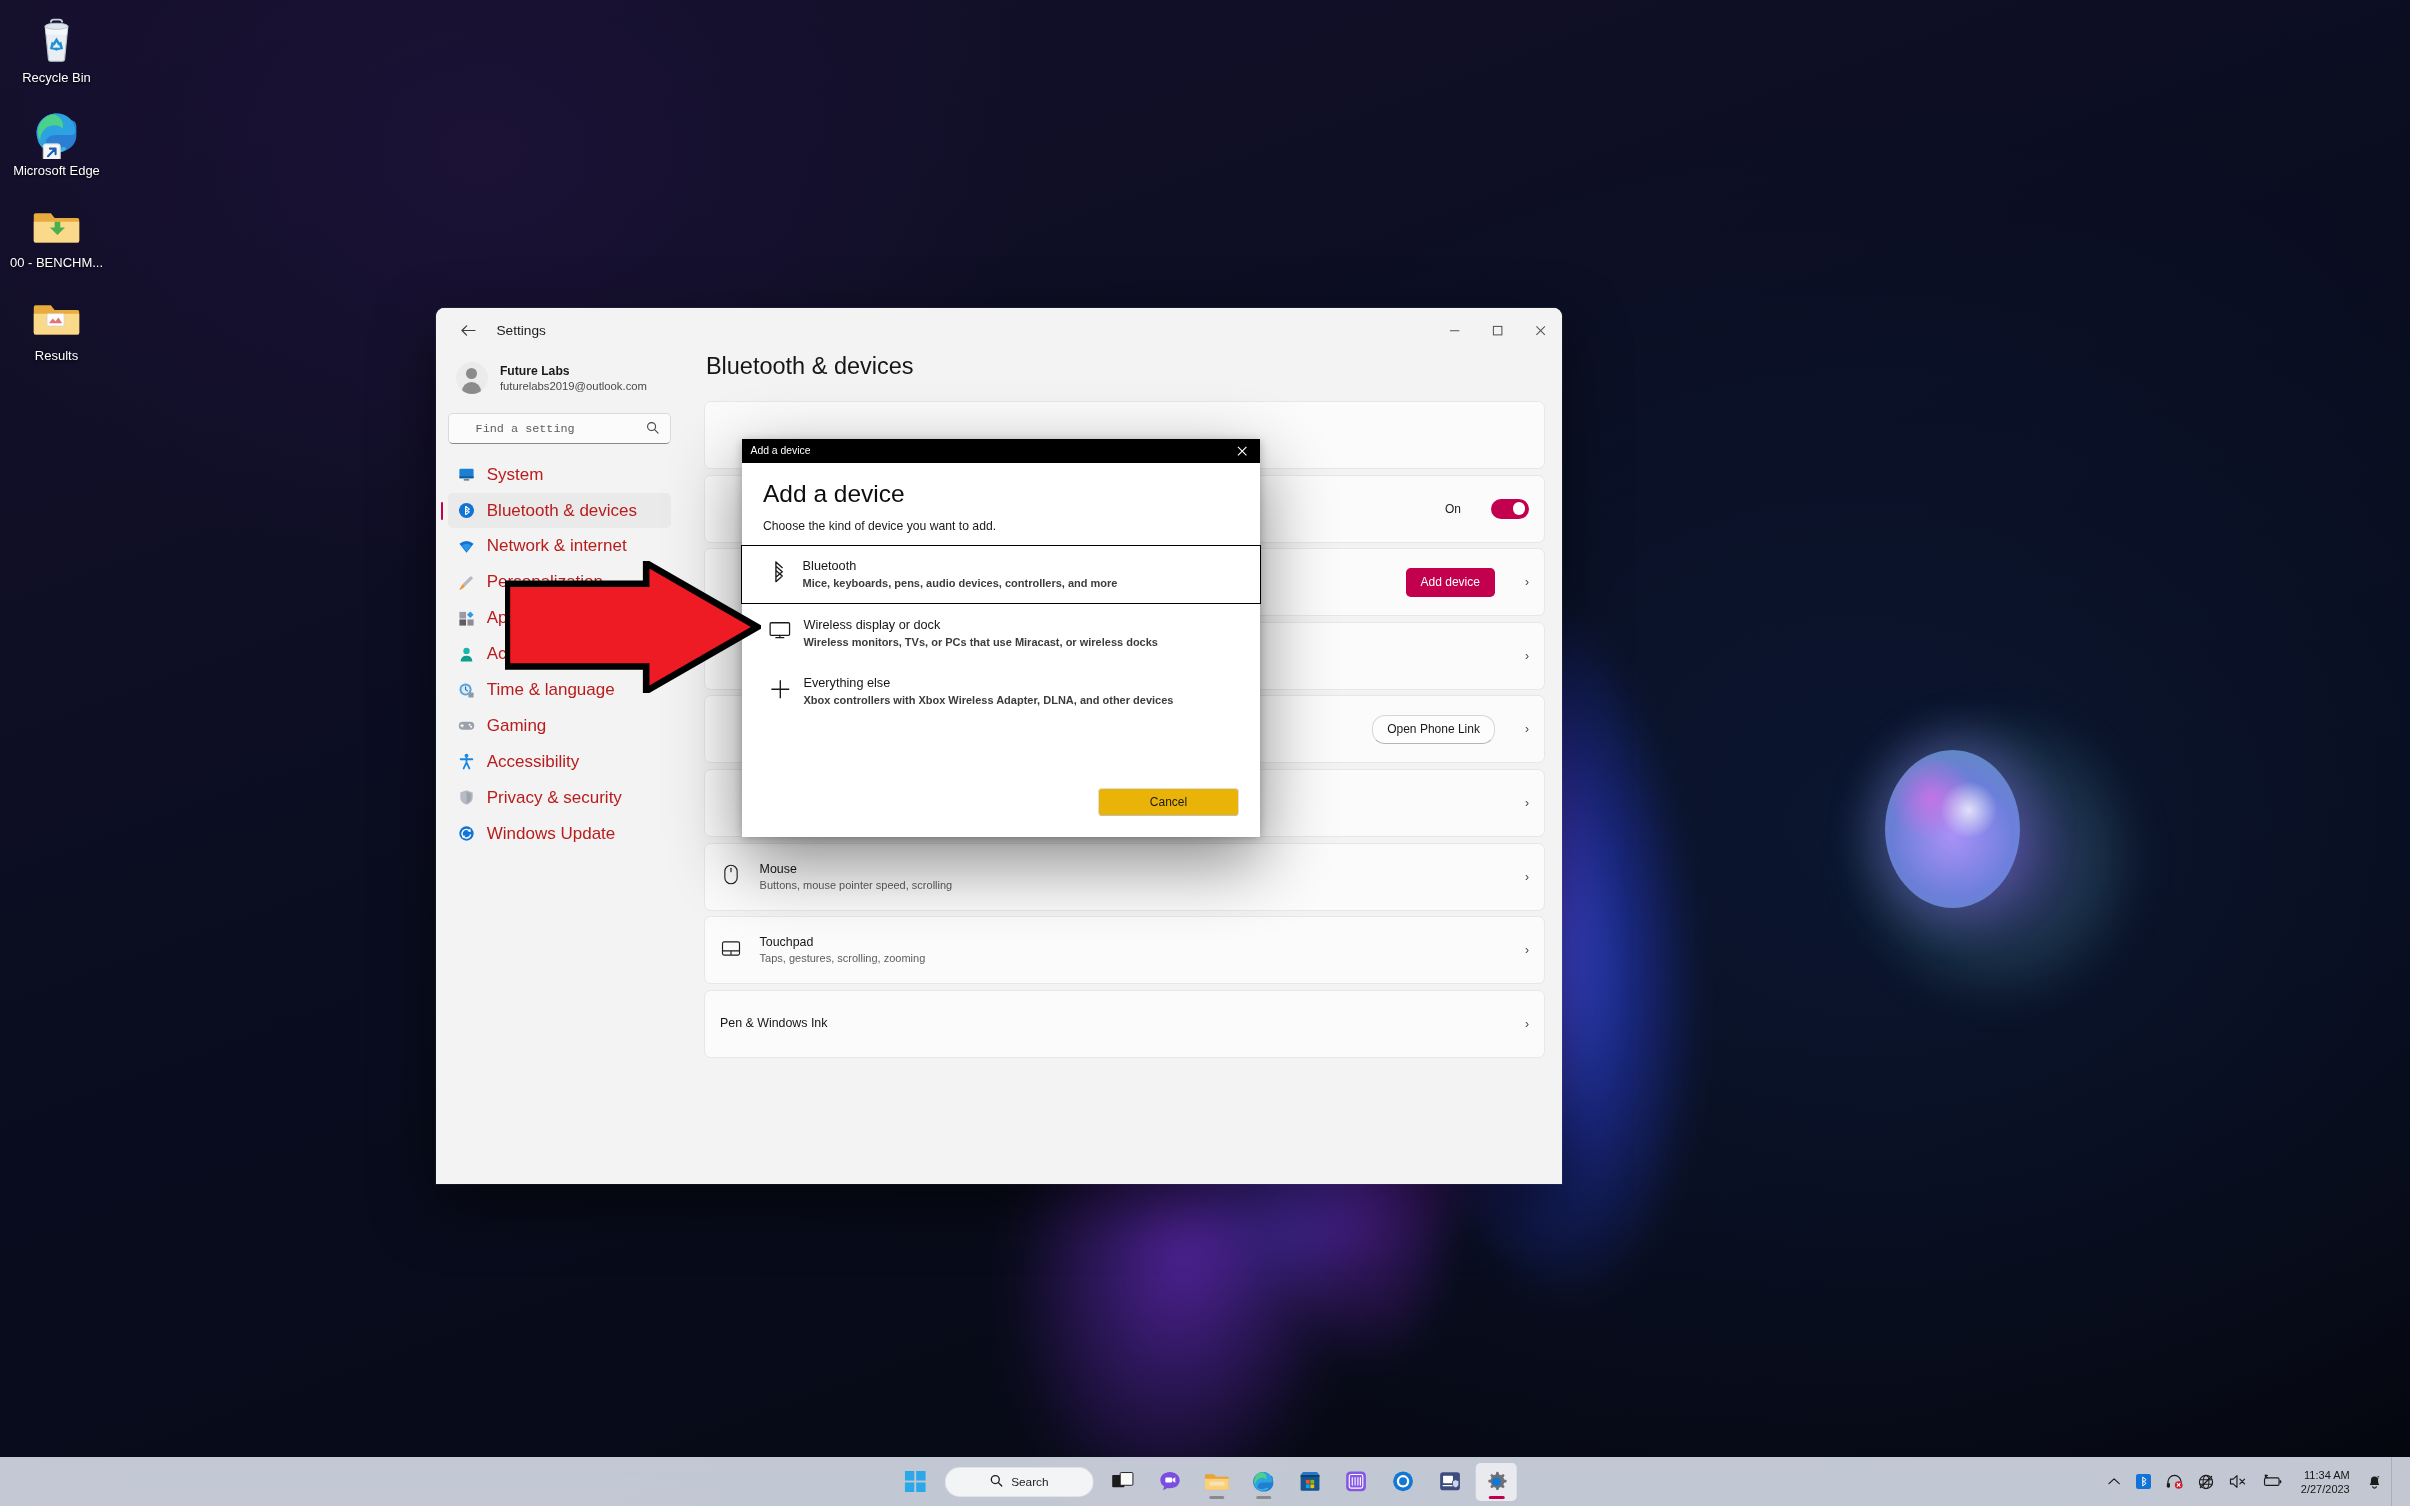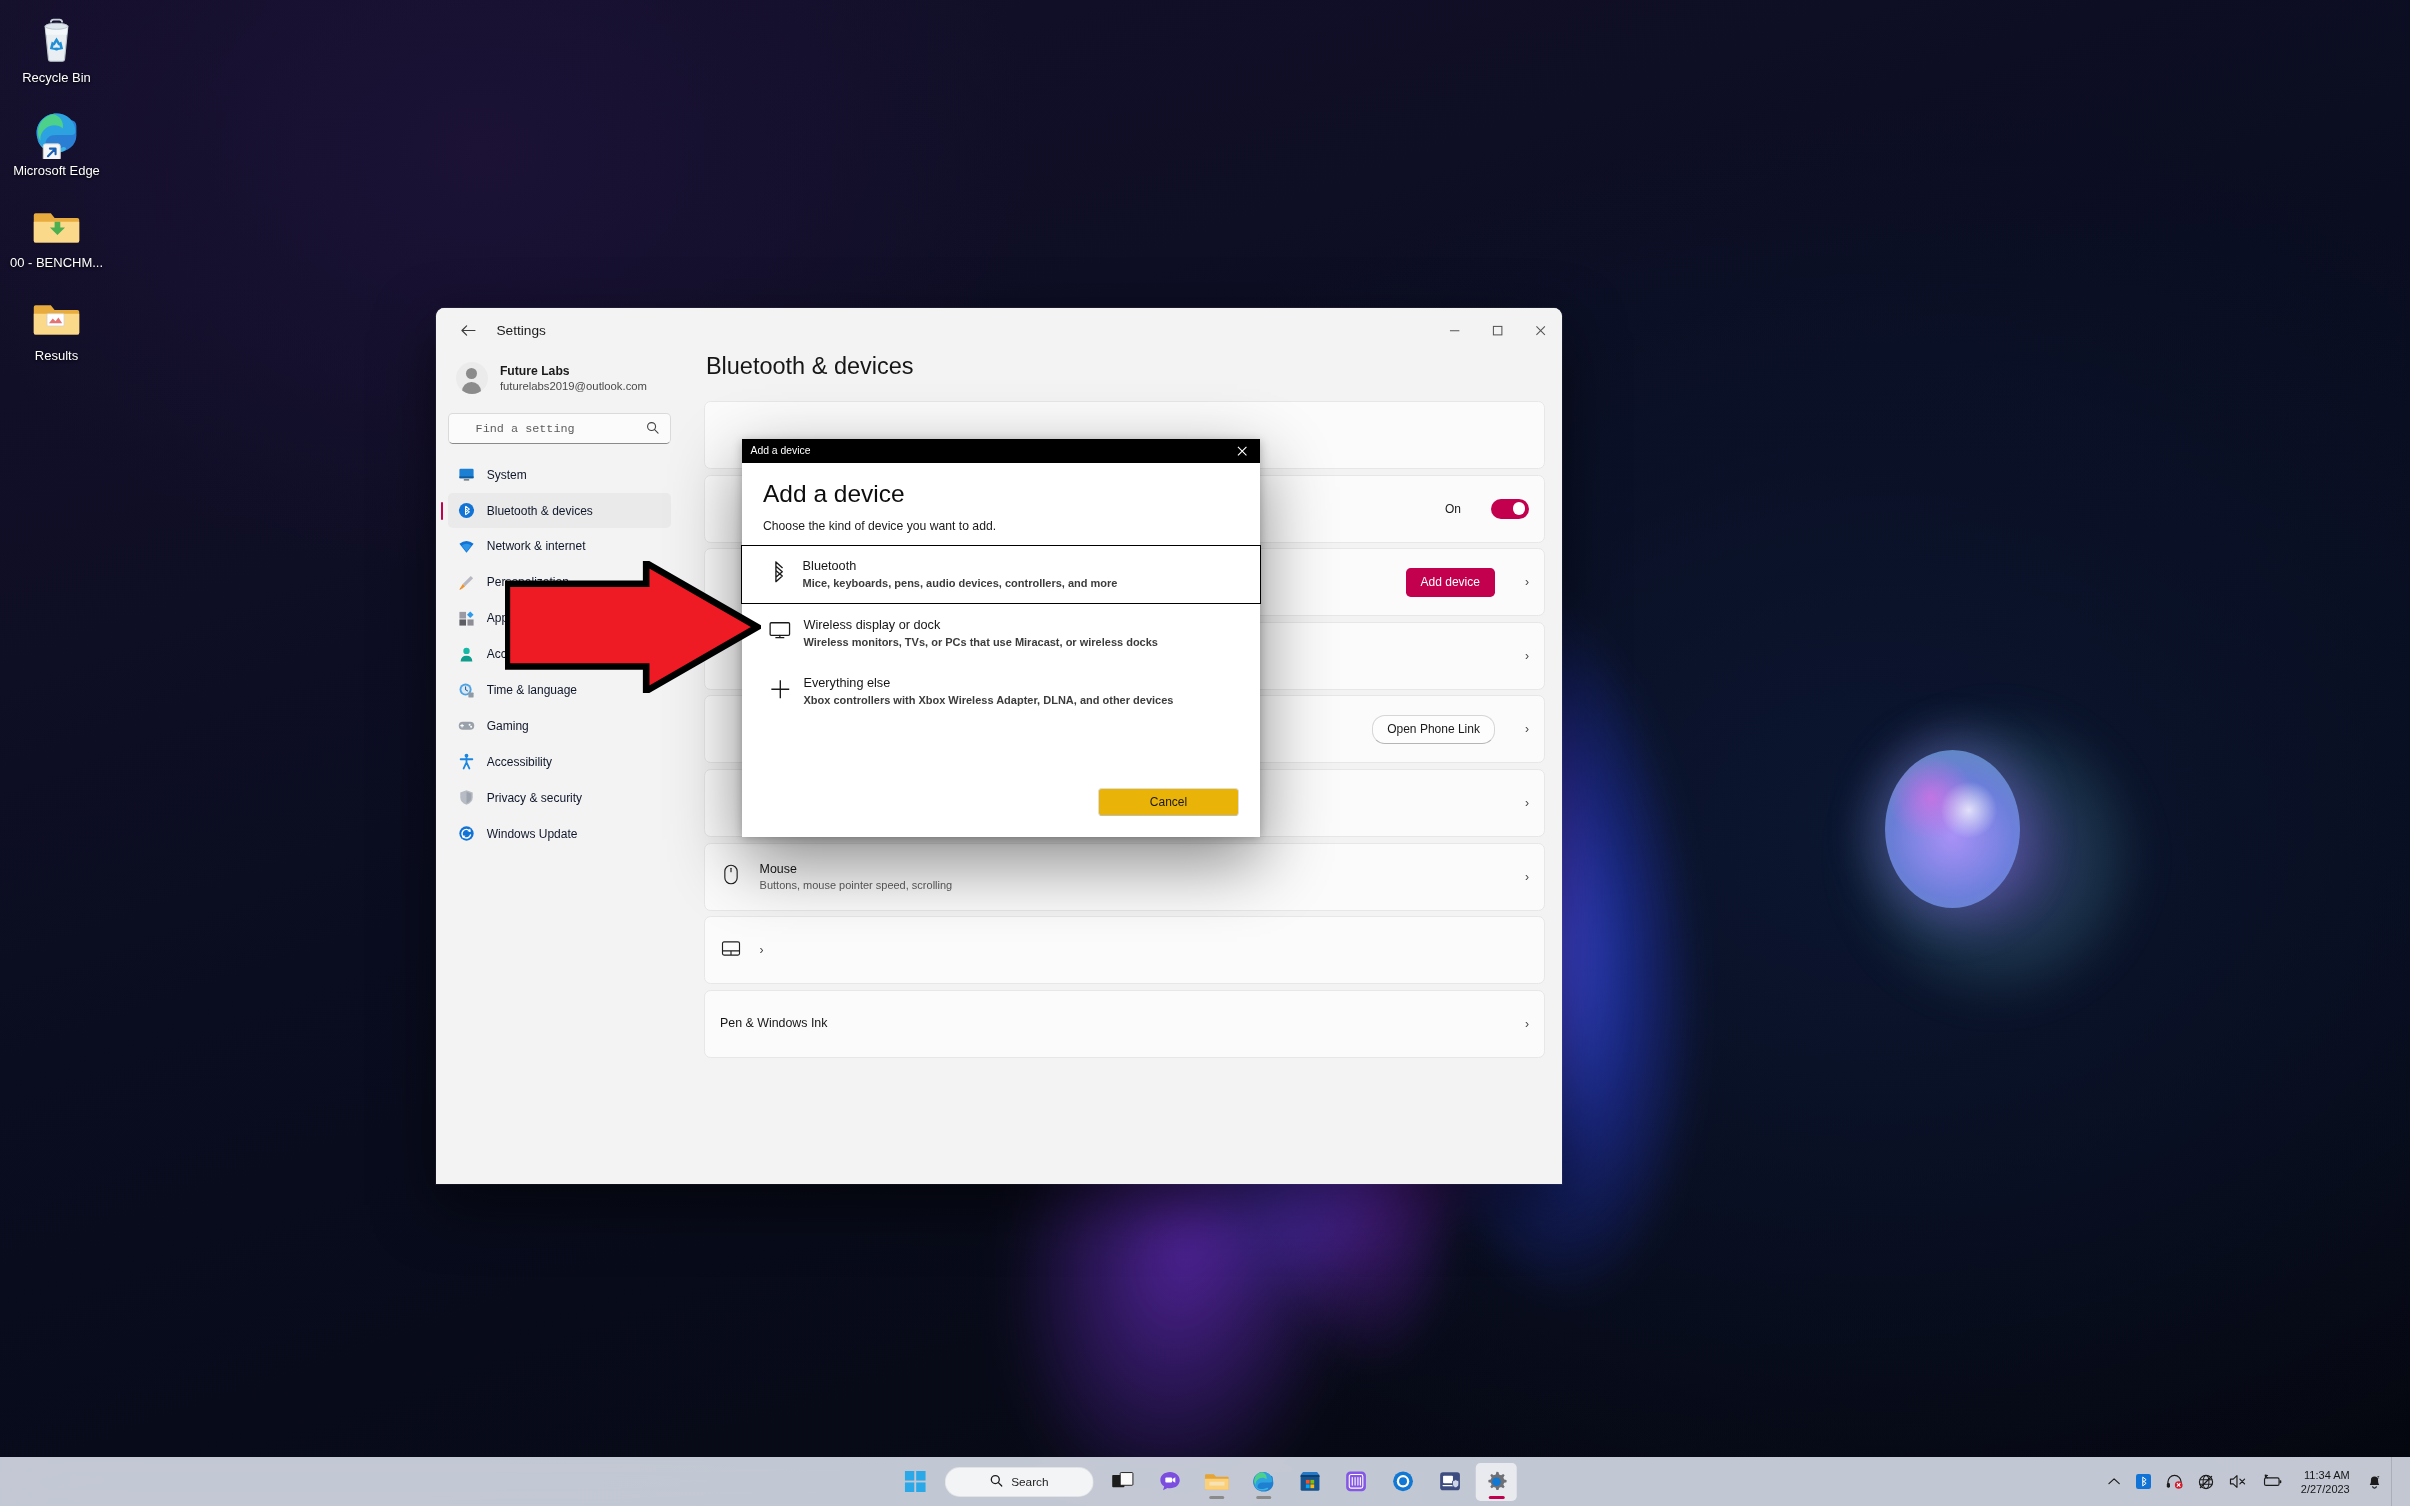--- a/index.html
+++ b/index.html
@@ -200,21 +200,21 @@
   }
   .navitem.active { background: #eaeaea; }
   .navitem.active::before {
     content: "";
     position: absolute; left: -7.5px; top: 8.5px;
     width: 2.8px; height: 18px;
     border-radius: 1.9px;
     background: #c3004d;
   }
   .navitem .nico { width: 17px; height: 17px; flex: 0 0 17px; position: relative; }
-  .navitem .nlbl { font-size: 12px; color: #0f172a; }
+  .navitem .nlbl { font-size: 17px; color: #b91c1c; }
 
   
   .mainpane {
     flex: 1;
     padding: 0 17px 0 21px;
     overflow: hidden;
     position: relative;
   }
   .page-title { font-size: 23.5px; color: #161616; margin: 0 0 21px 1.9px; }
 
@@ -713,20 +713,24 @@
             </div>
         </div>
 
         <div class="card tall">
           <div class="c-ico">
             <svg width="20" height="17" viewBox="0 0 21 18">
                 <rect x="1.5" y="2" width="18" height="14" rx="1.6" fill="none" stroke="#1f1f1f" stroke-width="1.2"></rect>
                 <path d="M1.5 11.5 H19.5 M10.5 11.5 V16" stroke="#1f1f1f" stroke-width="1.2"></path>
               </svg>
           </div>
+          <div class="c-txt">
+            <div class="c-title">Touchpad</div>
+            <div class="c-sub">Taps, gestures, scrolling, zooming</div>
+          </div>
           <div class="c-right">
               <span class="chev">›</span>
             </div>
         </div>
 
         <div class="card tall">
           <div class="c-txt">
             <div class="c-title">Pen &amp; Windows Ink</div>
           </div>
           <div class="c-right">

